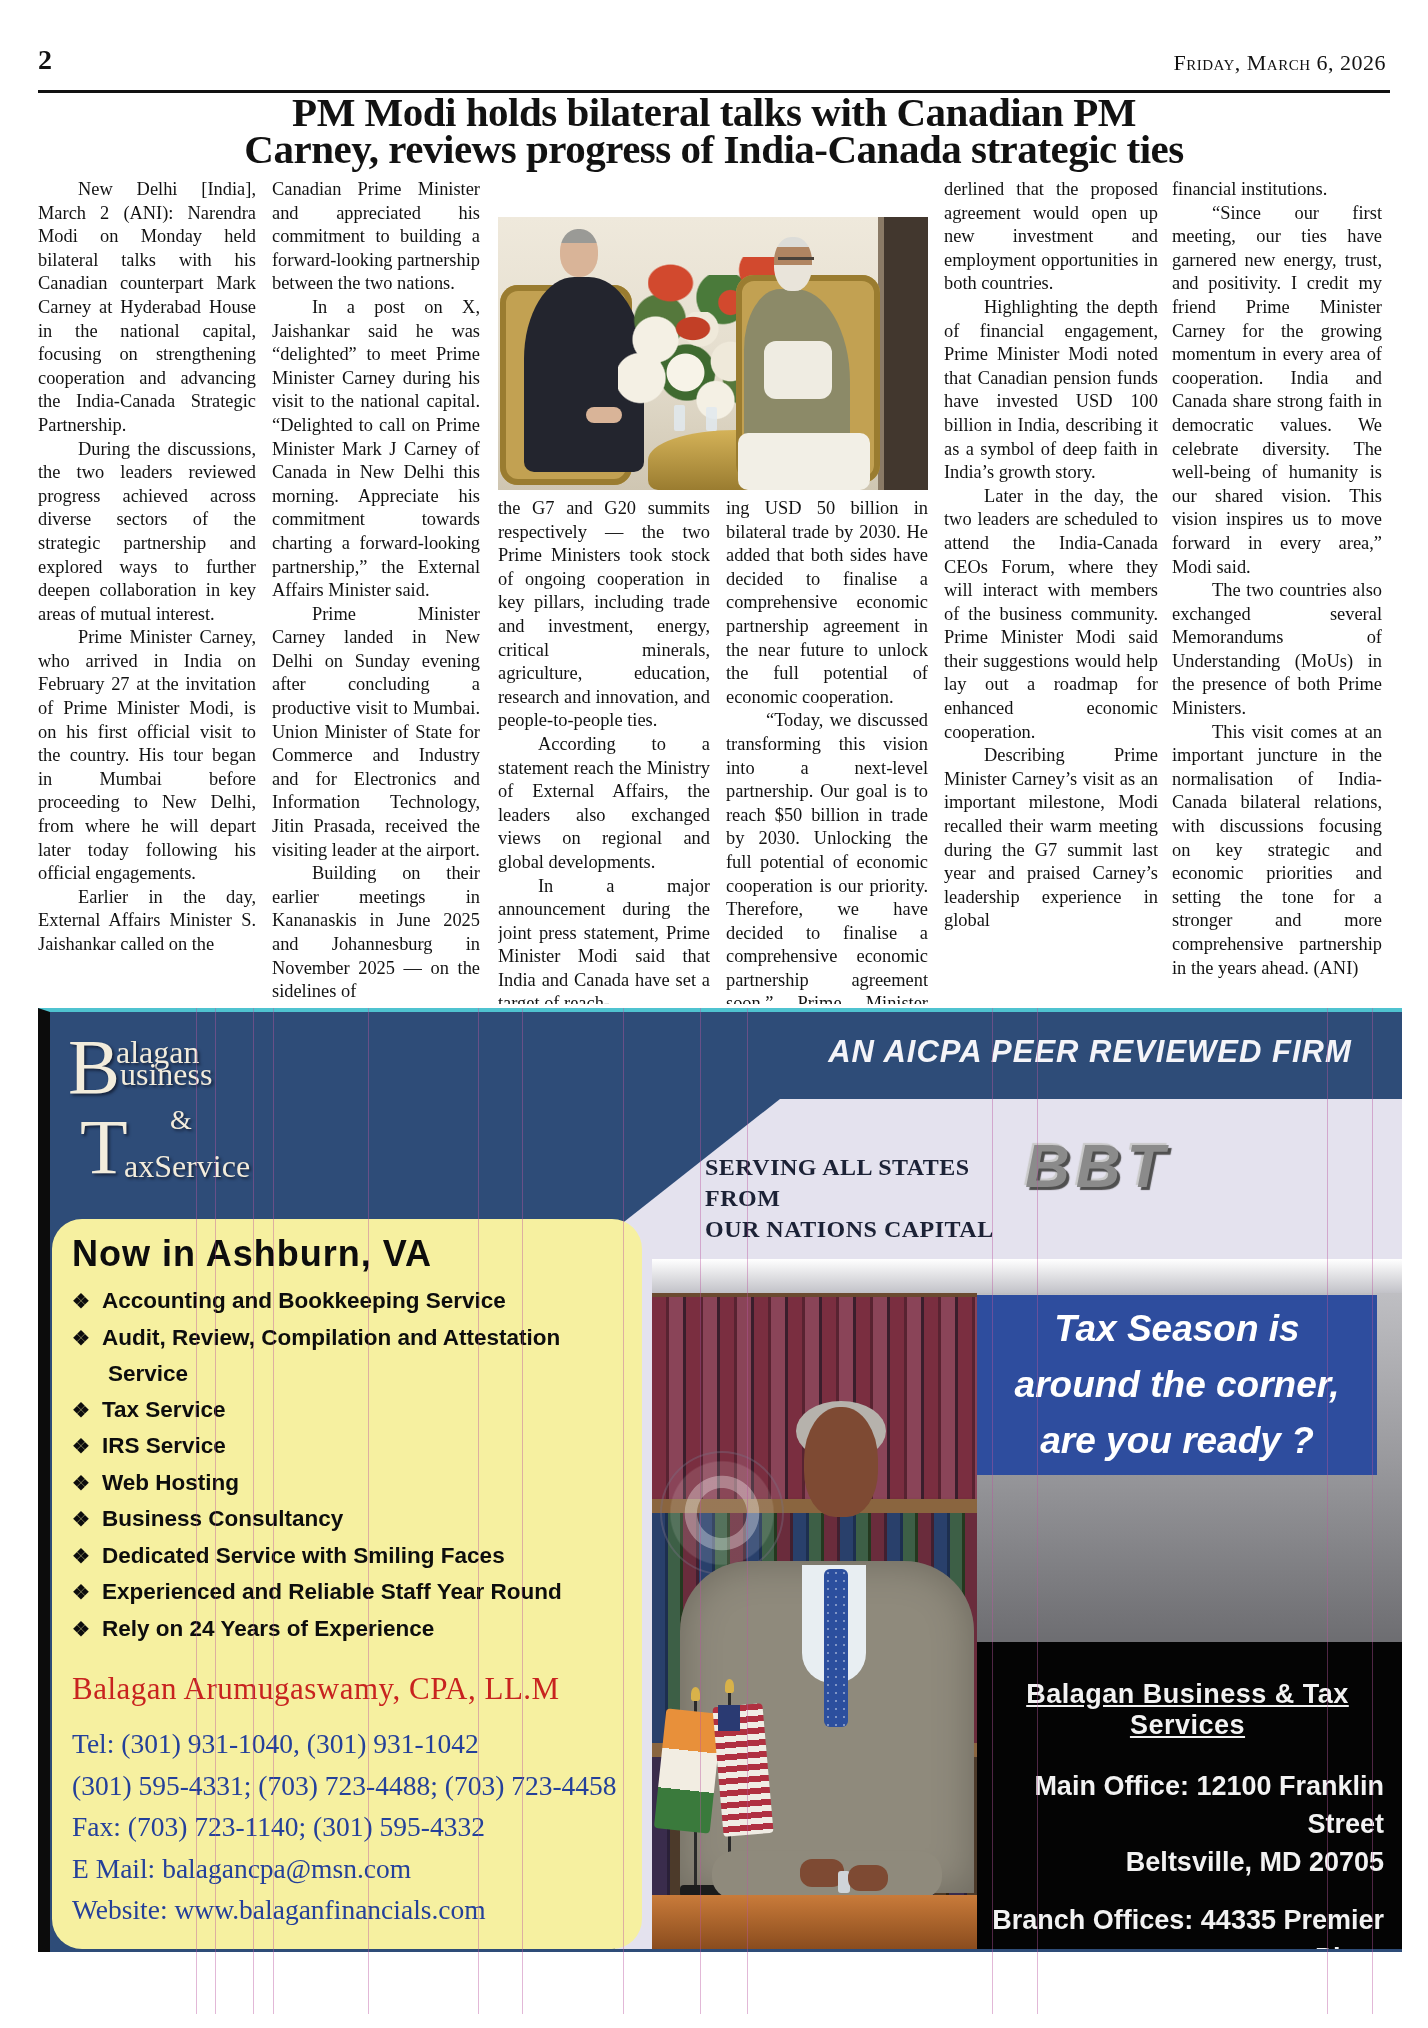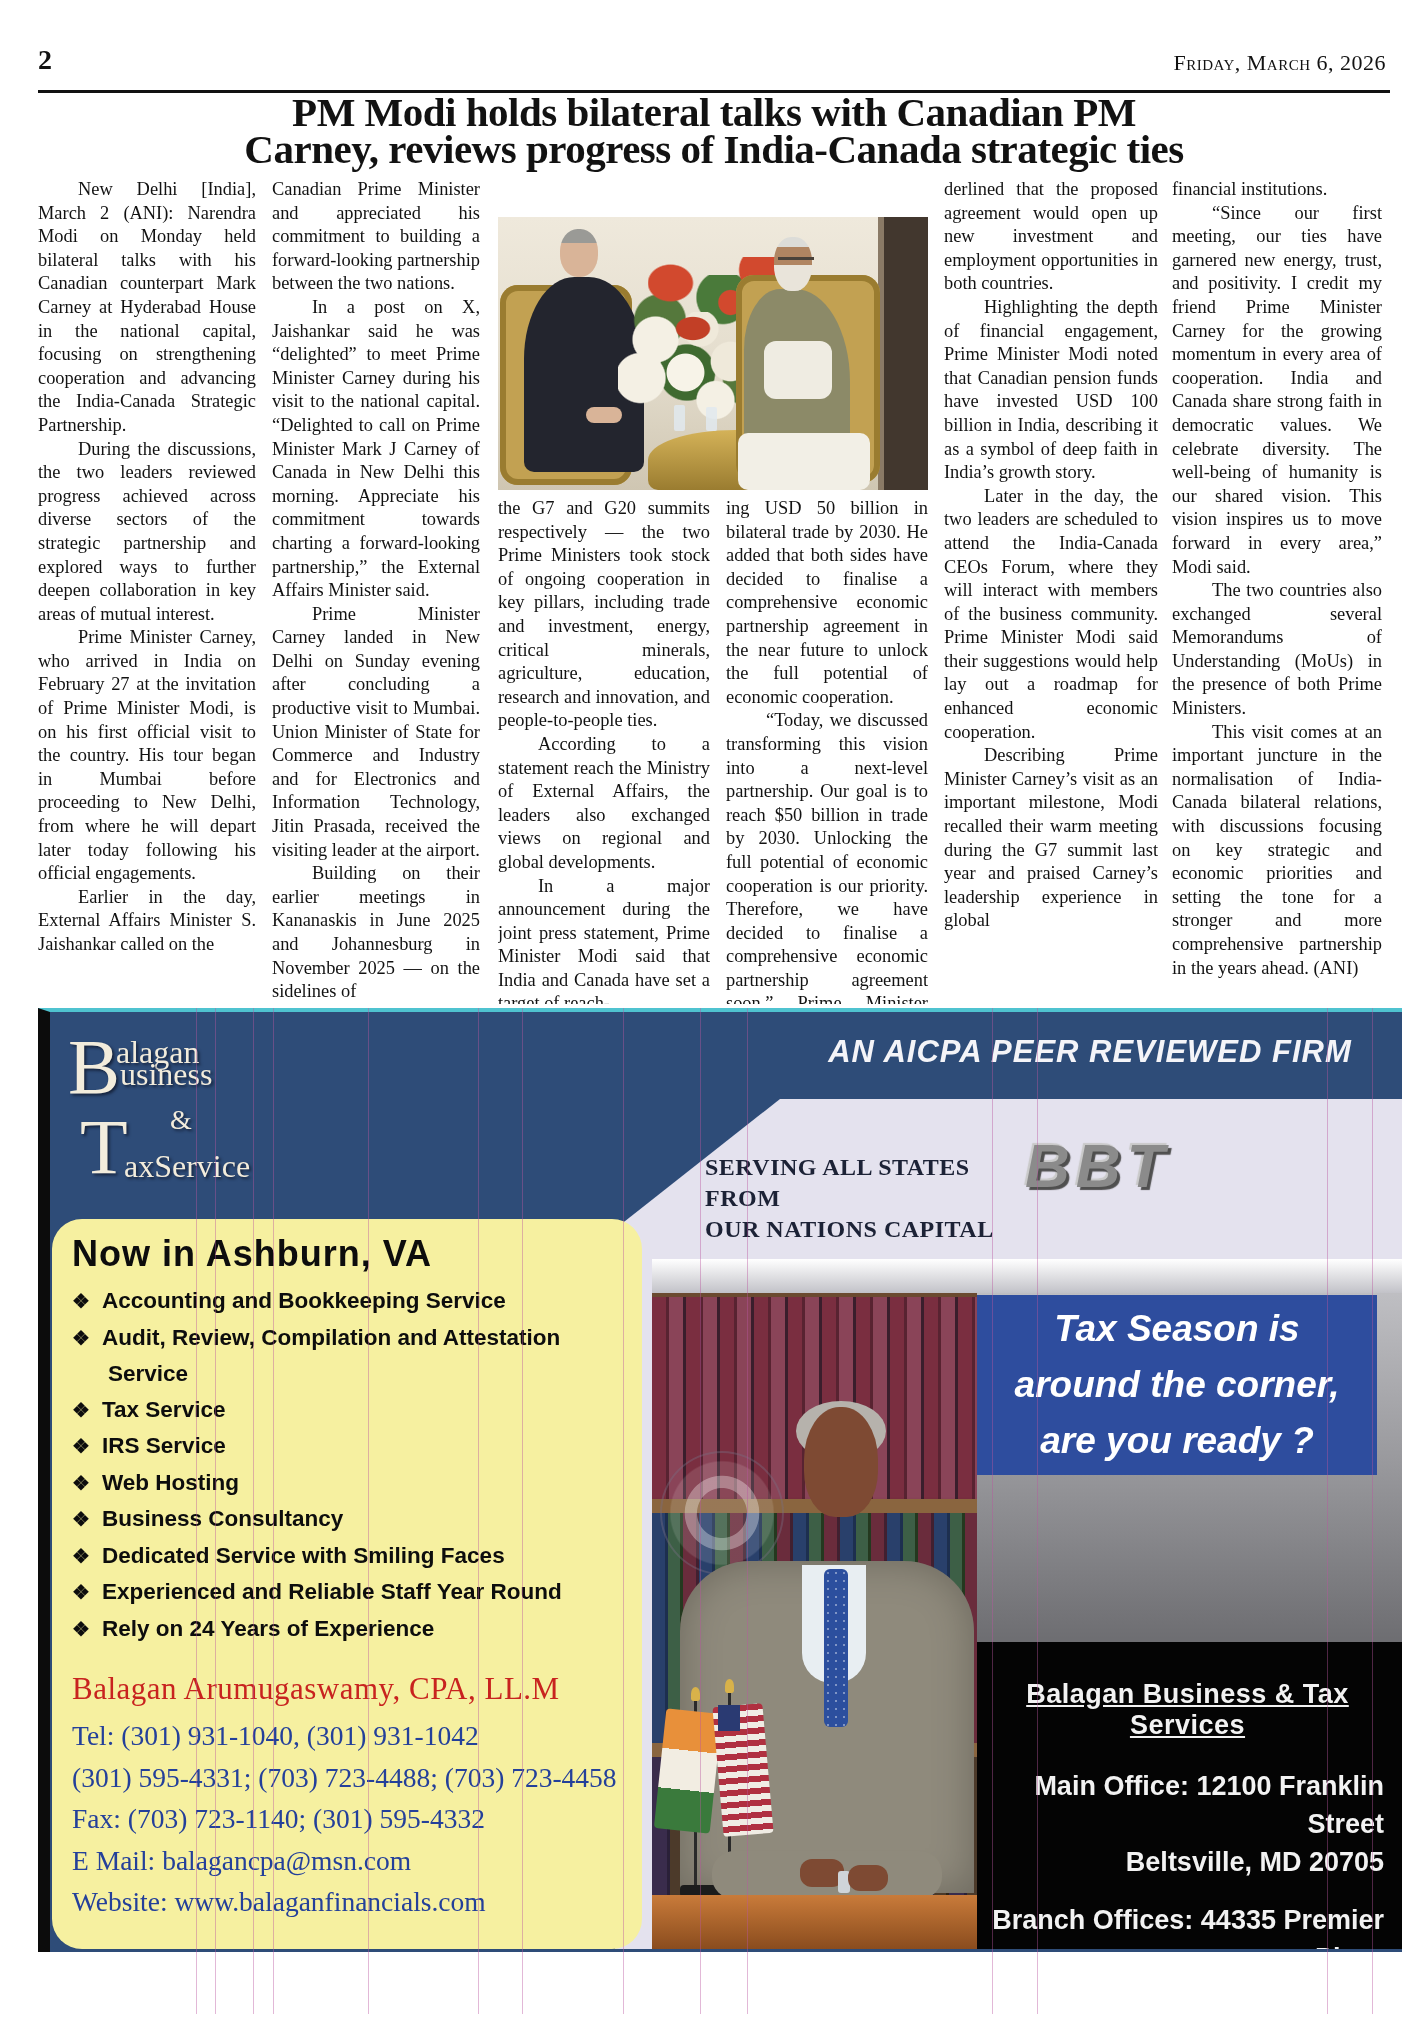--- a/index.html
+++ b/index.html
@@ -85,21 +85,21 @@
   .bbt{position:absolute;left:975px;top:118px;font-size:62px;font-weight:bold;font-style:italic;color:#8b8b8b;
        letter-spacing:6px;text-shadow:3px 3px 1px #4f4f4f,-2px -2px 1px #c9c9c9;}
 
   .yellow-panel{position:absolute;left:2px;top:207px;width:590px;height:730px;background:#f6f0a0;
                 border-radius:30px;box-sizing:border-box;padding:14px 18px 0 20px;overflow:hidden;}
   .now-in{font-size:36px;font-weight:800;letter-spacing:1px;color:#0d0d0d;margin:0 0 8px 0;}
   .svc-list{list-style:none;margin:0;padding:0;font-size:22.5px;font-weight:bold;line-height:35.5px;color:#0d0d0d;}
   .svc-list li{padding-left:36px;text-indent:-36px;}
   .svc-bullet{display:inline-block;width:30px;text-indent:0;font-size:20px;}
   .cpa-name{margin-top:24px;font-family:"Liberation Serif",serif;font-size:31px;color:#c8231f;letter-spacing:.5px;}
-  .contact-lines{margin-top:8px;font-family:"Liberation Serif",serif;font-size:27.5px;line-height:41.5px;
+  .contact-lines{margin-top:16px;font-family:"Liberation Serif",serif;font-size:27.5px;line-height:41.5px;
                  color:#24409a;white-space:nowrap;}
 
   
   .deskphoto{position:absolute;left:602px;top:247px;width:325px;height:690px;overflow:hidden;background:#6b4a30;}
   .dp-band{position:absolute;left:0;top:0;width:100%;height:34px;background:linear-gradient(180deg,#ffffff,#c2c2c8);}
   .dp-books1{position:absolute;left:0;top:38px;width:100%;height:202px;background:
       repeating-linear-gradient(90deg,#7a2e40 0 14px,#582331 14px 17px,#8a4458 17px 31px,#3a1e2c 31px 34px),
       linear-gradient(rgba(255,255,255,.28),rgba(255,255,255,.28));background-blend-mode:normal;}
   .dp-shelf1{position:absolute;left:0;top:240px;width:100%;height:14px;background:#8a653f;box-shadow:0 3px 4px rgba(0,0,0,.4);}
   .dp-books2{position:absolute;left:0;top:254px;width:100%;height:230px;background:

